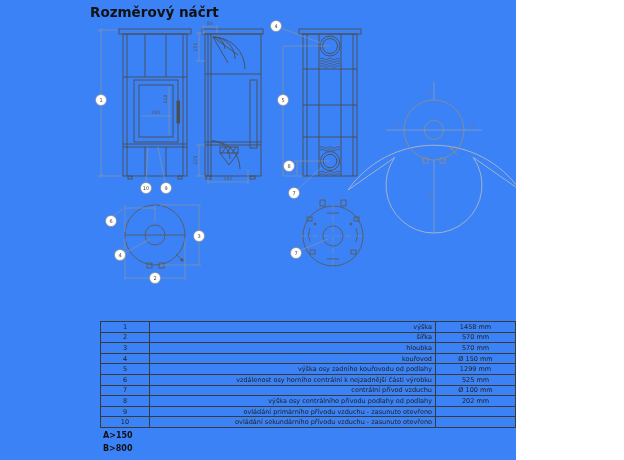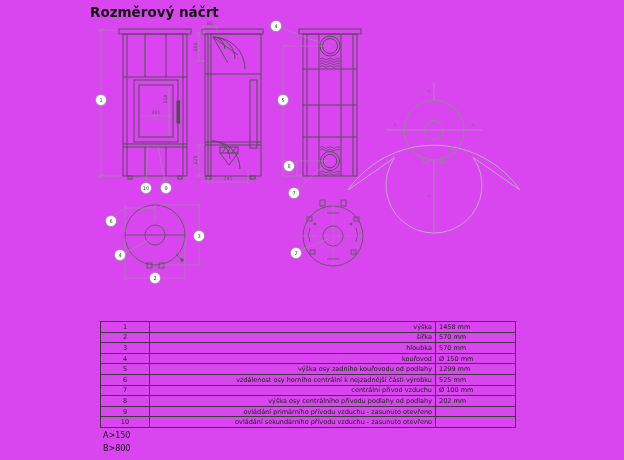--- a/index.html
+++ b/index.html
@@ -1,27 +1,27 @@
 <!DOCTYPE html>
 <html><head>
 <meta charset="utf-8">
 <style>
   html,body{margin:0;padding:0;background:#fff;}
-  #page{position:relative;width:624px;height:460px;background:#d946ef;overflow:hidden;
+  #page{position:relative;width:516px;height:460px;background:#3b82f6;overflow:hidden;
         font-family:"DejaVu Sans","Liberation Sans",sans-serif;color:#1a1a1a;}
   .main-title{position:absolute;left:90px;top:4px;font-size:13.5px;font-weight:bold;color:#111;}
   .table-title{position:absolute;left:100px;top:300px;font-size:12.5px;font-weight:bold;color:#111;}
   #drawing{position:absolute;left:0;top:0;}
   .info-table{position:absolute;left:100px;top:321px;width:412px;border-collapse:collapse;table-layout:fixed;}
   .info-table td{border:1px solid #3a3a3a;font-size:6.5px;height:9.6px;padding:0 3px;color:#222;
                  white-space:nowrap;overflow:hidden;}
   .info-table td.c-num{width:42px;text-align:center;}
   .info-table td.c-label{width:279px;text-align:right;}
-  .info-table td.c-value{width:73px;text-align:left;}
-  .note{position:absolute;left:103px;font-size:8px;font-weight:normal;color:#111;}
+  .info-table td.c-value{width:73px;text-align:center;}
+  .note{position:absolute;left:103px;font-size:8px;font-weight:bold;color:#111;}
   .note-a{top:431px;}
   .note-b{top:444px;}
   svg text{font-family:"DejaVu Sans","Liberation Sans",sans-serif;}
   .dimtxt{font-size:4.6px;fill:#555;}
   .callout-txt{font-size:5px;fill:#444;}
   .clr-txt{font-size:5px;fill:#777;}
 </style>
 </head>
 <body>
 

